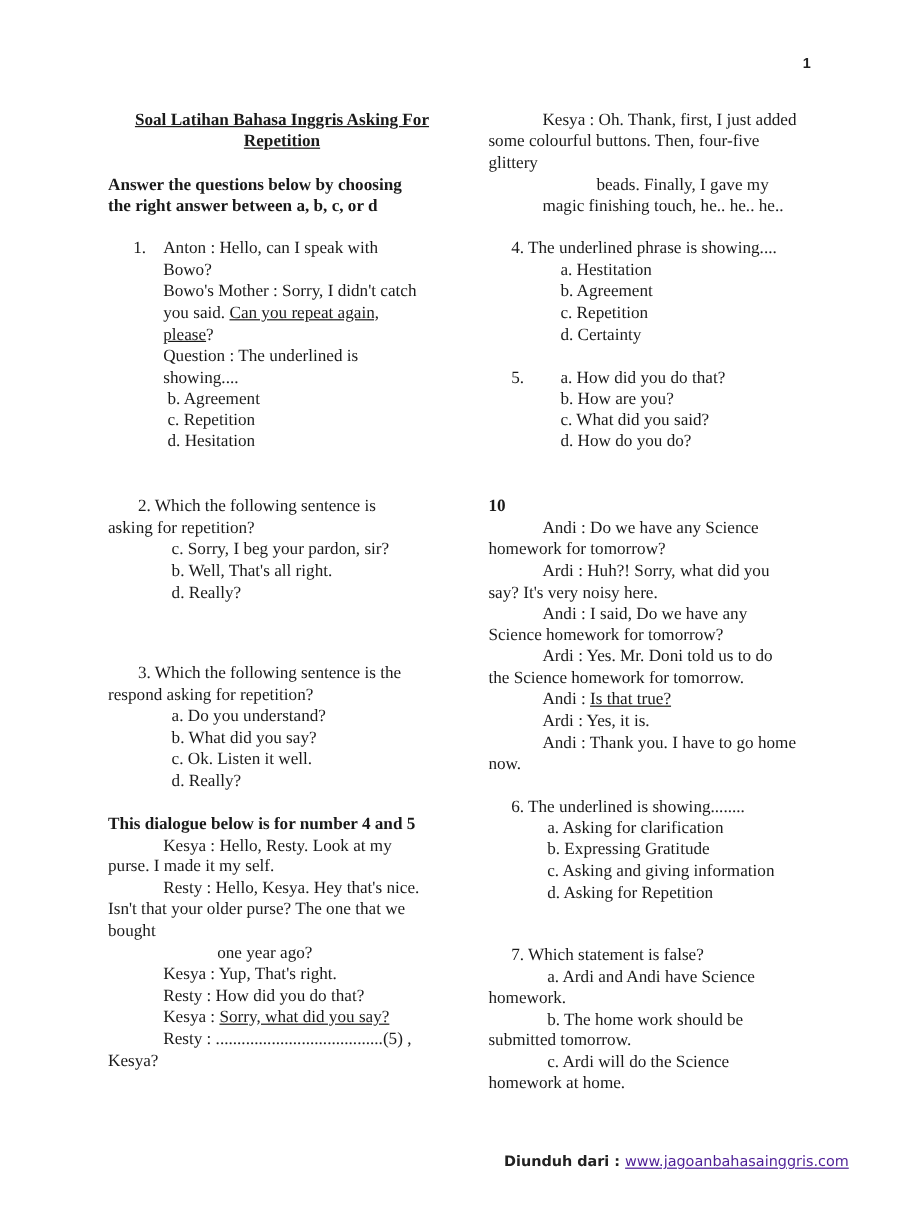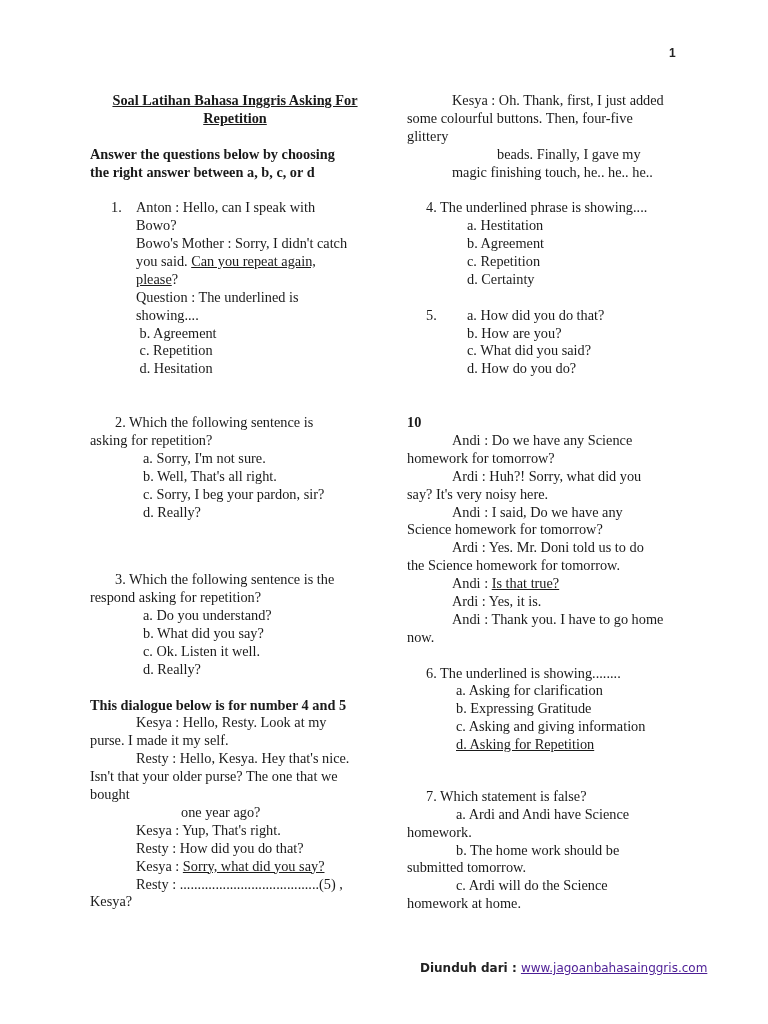--- a/index.html
+++ b/index.html
@@ -45,23 +45,22 @@
       <div class="line" style="white-space:pre;"> c. Repetition</div>
       <div class="line" style="white-space:pre;"> d. Hesitation</div>
     </div>
     <div style="height:calc(17.9px * 10);"></div>
   </div>
   <div class="gap"></div>
 
   <div>
     <div class="line" style="padding-left:25px;">2. Which the following sentence is</div>
     <div class="line">asking for repetition?</div>
-    <div class="line" style="padding-left:53px;">a. Sorry, I'm not sure.</div>
+    <div class="line" style="padding-left:53px;">c. Sorry, I beg your pardon, sir?</div>
     <div class="line" style="padding-left:53px;">b. Well, That's all right.</div>
-    <div class="line" style="padding-left:53px;">c. Sorry, I beg your pardon, sir?</div>
     <div class="line" style="padding-left:53px;">d. Really?</div>
   </div>
   <div class="gap"></div>
 
   <div>
     <div class="line" style="padding-left:25px;margin-top:32px;">3. Which the following sentence is the</div>
     <div class="line">respond asking for repetition?</div>
     <div class="line" style="padding-left:53px;">a. Do you understand?</div>
     <div class="line" style="padding-left:53px;">b. What did you say?</div>
     <div class="line" style="padding-left:53px;">c. Ok. Listen it well.</div>
@@ -132,21 +131,21 @@
     <div class="line" style="padding-left:45px;">Andi : Thank you. I have to go home</div>
     <div class="line">now.</div>
   </div>
   <div class="gap"></div>
 
   <div>
     <div class="line" style="padding-left:19px;">6. The underlined is showing........</div>
     <div class="line" style="padding-left:49px;">a. Asking for clarification</div>
     <div class="line" style="padding-left:49px;">b. Expressing Gratitude</div>
     <div class="line" style="padding-left:49px;">c. Asking and giving information</div>
-    <div class="line" style="padding-left:49px;text-decoration:underline;">d. Asking for Repetition</div>
+    <div class="line" style="padding-left:49px;">d. Asking for Repetition</div>
   </div>
   <div class="gap"></div>
 
   <div>
     <div class="line" style="padding-left:19px;margin-top:16px;">7. Which statement is false?</div>
     <div class="line" style="padding-left:49px;">a. Ardi and Andi have Science</div>
     <div class="line">homework.</div>
     <div class="line" style="padding-left:49px;">b. The home work should be</div>
     <div class="line">submitted tomorrow.</div>
     <div class="line" style="padding-left:49px;">c. Ardi will do the Science</div>

